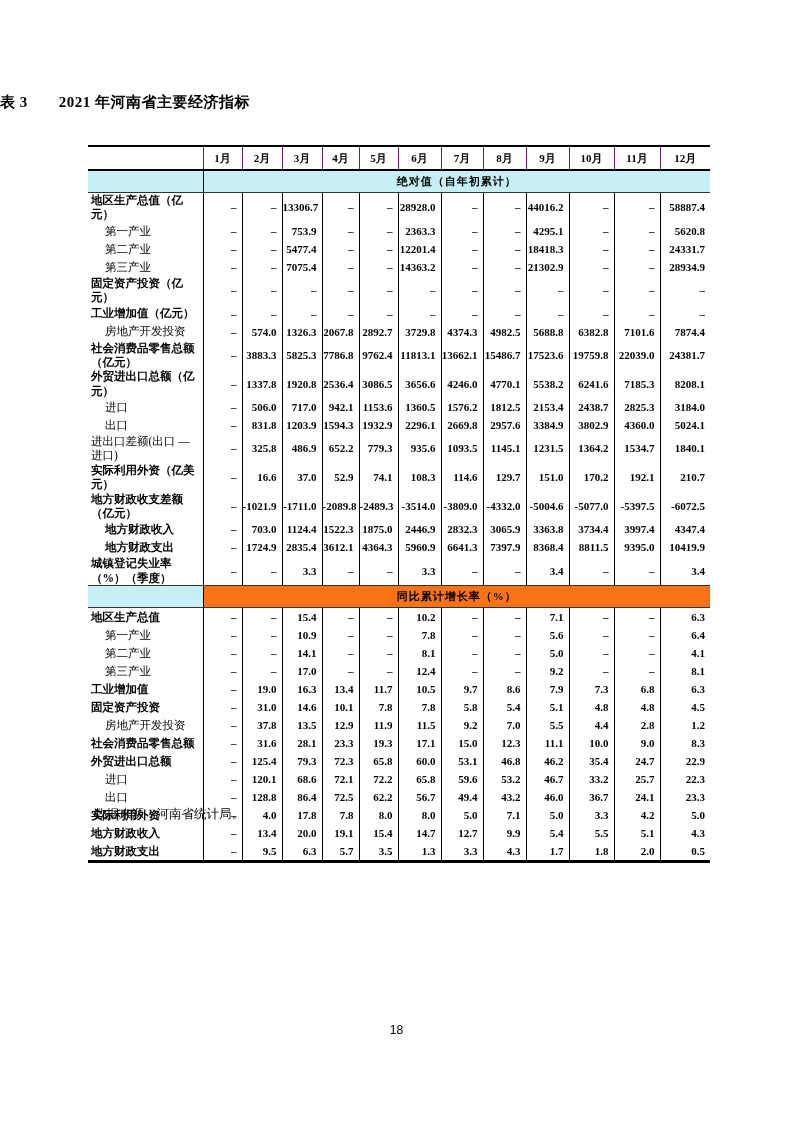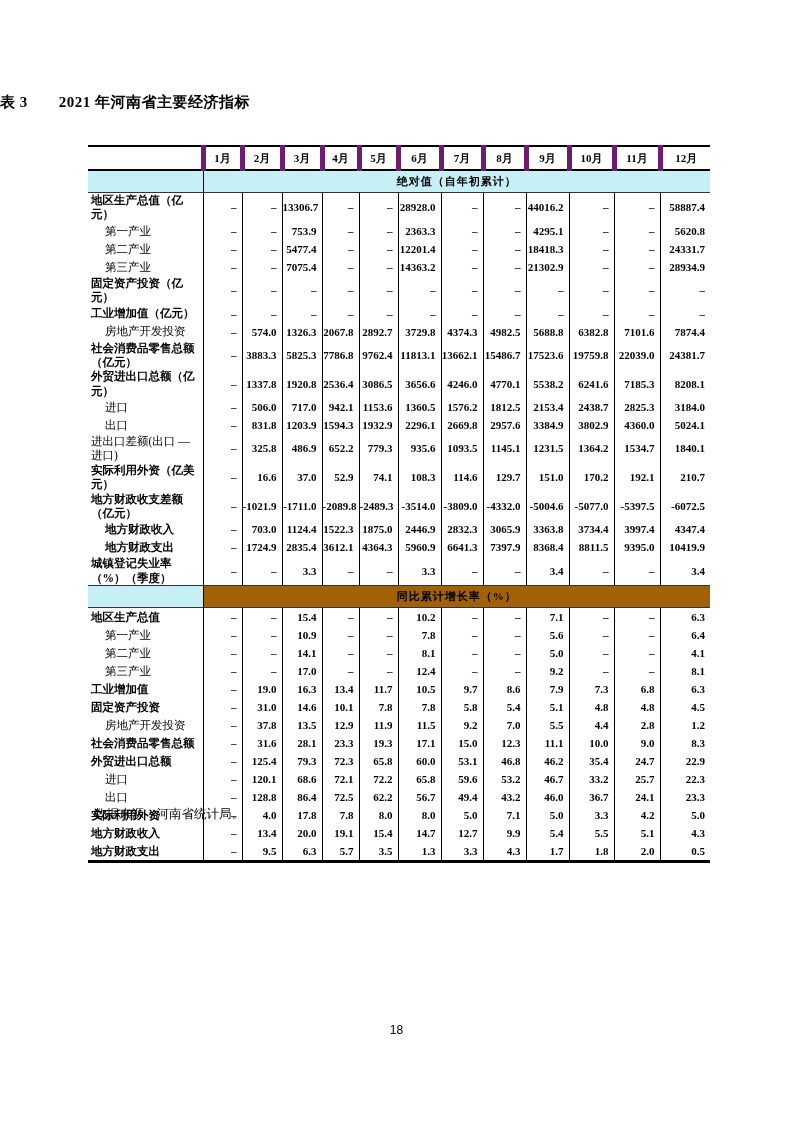--- a/index.html
+++ b/index.html
@@ -11,21 +11,21 @@
   .title{
     position:absolute;top:93px;left:0;width:100%;
     font-size:15px;font-weight:bold;letter-spacing:.5px;
   }
   .tablewrap{position:absolute;left:88px;top:145px;width:622px;}
   table{
     border-collapse:collapse;table-layout:fixed;width:622px;
     border-top:2px solid #000;border-bottom:3px solid #000;
   }
   thead th{
-    border-bottom:2px solid #000;border-left:5px solid #701a75;
+    border-bottom:2px solid #000;border-left:1px solid #701a75;
     font-size:11px;font-weight:bold;height:22px;text-align:center;padding:0;
     font-family:"Liberation Serif","DejaVu Serif",serif;
   }
   thead th.corner{border-left:none;}
   td{padding:0;height:18px;vertical-align:middle;}
   td.label{
     font-size:11.5px;text-align:left;padding-left:3px;line-height:1.25;
   }
   td.label.indent{padding-left:17px;}
   td.label.bold{font-weight:bold;}
@@ -344,21 +344,21 @@
           <td class="num">3.3</td>
           <td class="num">–</td>
           <td class="num">–</td>
           <td class="num">3.4</td>
           <td class="num">–</td>
           <td class="num">–</td>
           <td class="num">3.4</td>
         </tr>
         <tr class="band">
           <td class="band-label" style="background: rgb(198, 240, 246);"></td>
-          <td class="band-text" colspan="12" style="background: #a16207;">同比累计增长率（%）</td>
+          <td class="band-text" colspan="12" style="background: #f97316;">同比累计增长率（%）</td>
         </tr>
         <tr>
           <td class="label bold">地区生产总值</td>
           <td class="num">–</td>
           <td class="num">–</td>
           <td class="num">15.4</td>
           <td class="num">–</td>
           <td class="num">–</td>
           <td class="num">10.2</td>
           <td class="num">–</td>

